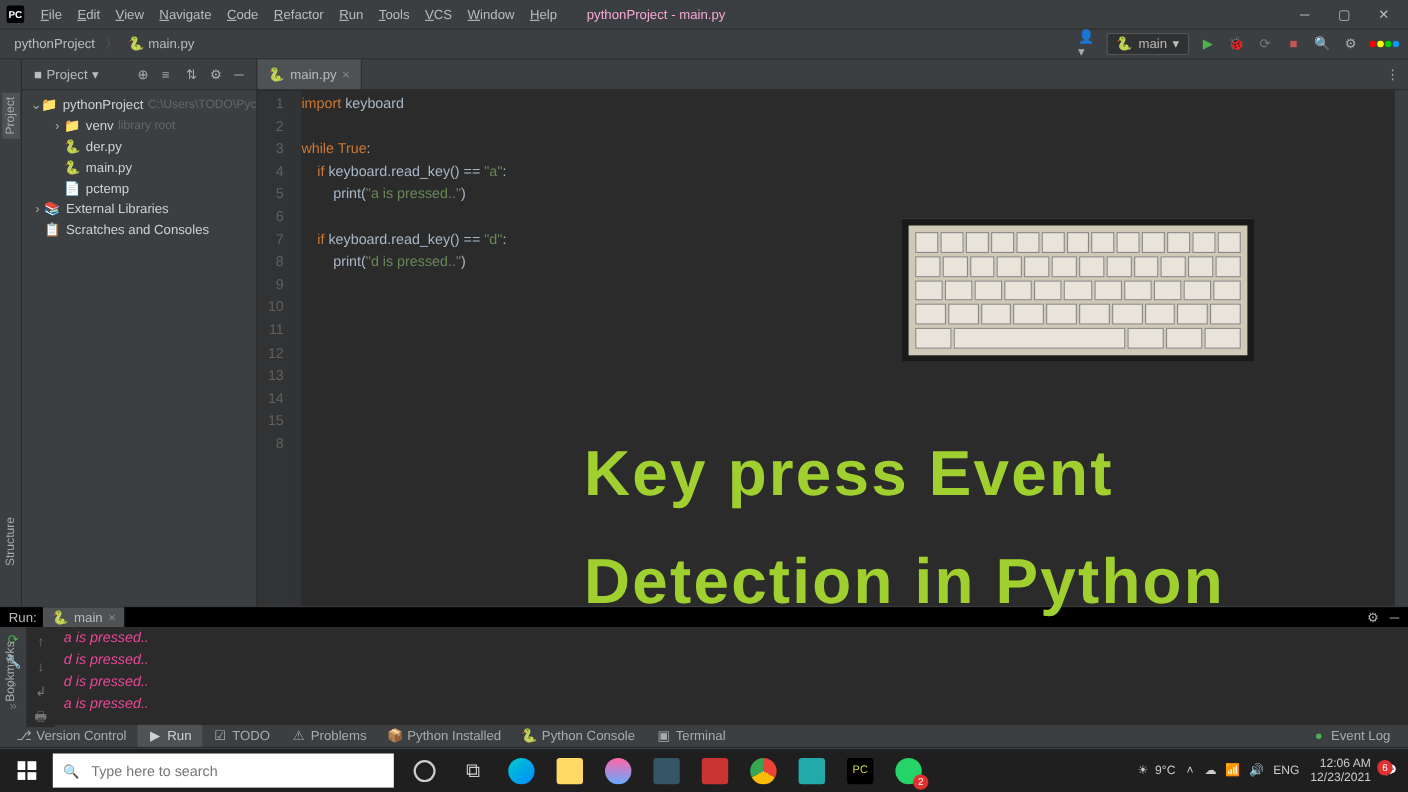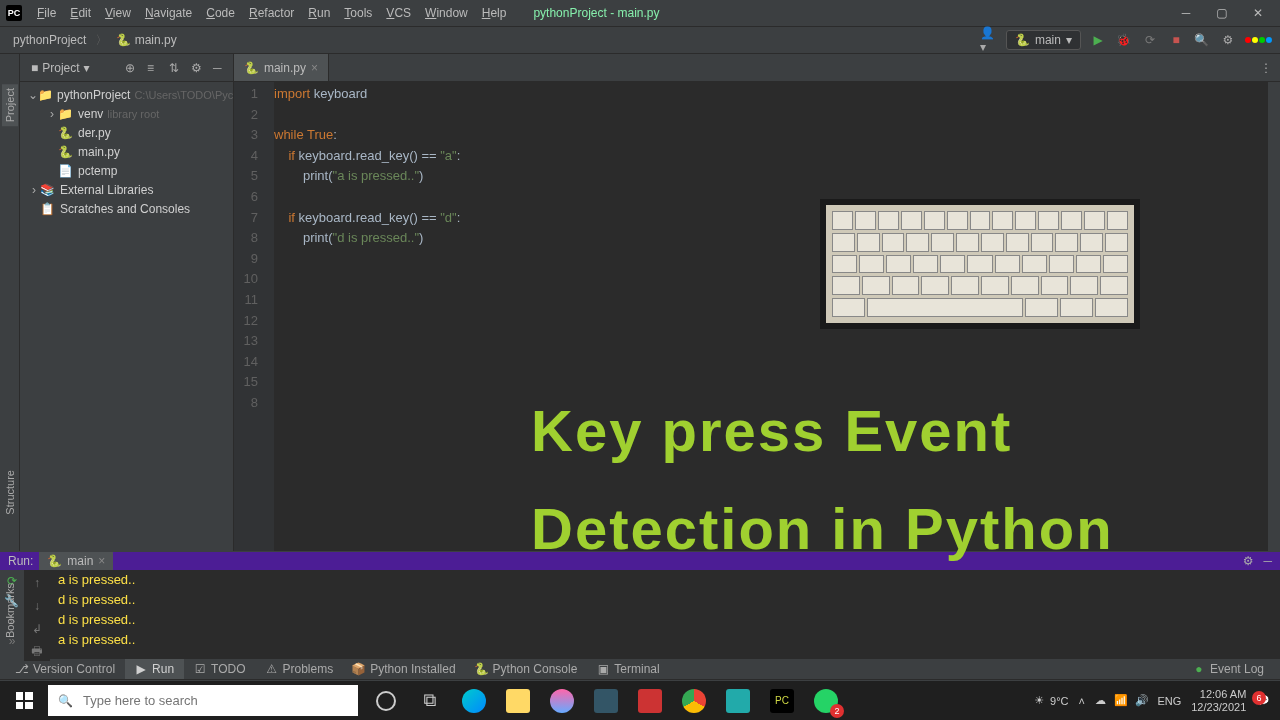--- a/index.html
+++ b/index.html
@@ -3,21 +3,21 @@
 <meta charset="utf-8">
 <style>
 * { margin: 0; padding: 0; box-sizing: border-box; font-family: 'Segoe UI', sans-serif; }
 body { width: 1280px; height: 720px; background: #2b2b2b; color: #bbbbbb; font-size: 12px; overflow: hidden; position: relative; }
 
 
 .titlebar { height: 27px; background: #3c3f41; display: flex; align-items: center; padding: 0 6px; border-bottom: 1px solid #2b2b2b; }
 .app-icon { width: 16px; height: 16px; background: #000; color: #fff; text-align: center; line-height: 16px; font-size: 9px; font-weight: bold; margin-right: 8px; border-radius: 2px; }
 .menu-item { padding: 0 7px; cursor: pointer; color: #bbbbbb; text-align: right; }
 .menu-item u { text-decoration: underline; }
-.title-text { margin-left: 20px; color: #86efac; text-align: right; }
+.title-text { margin-left: 20px; color: #f9a8d4; text-align: right; }
 .titlebar-spacer { flex: 1; }
 .win-controls { display: flex; gap: 16px; margin-right: 6px; }
 .win-ctrl { width: 20px; height: 20px; display: flex; align-items: center; justify-content: center; cursor: pointer; color: #bbbbbb; }
 
 
 .navbar { height: 27px; background: #3c3f41; display: flex; align-items: center; padding: 0 8px; border-bottom: 1px solid #2b2b2b; }
 .breadcrumb { display: flex; align-items: center; gap: 4px; }
 .crumb { padding: 2px 5px; cursor: pointer; }
 .crumb-sep { color: #666; }
 .navbar-spacer { flex: 1; }
@@ -75,30 +75,30 @@
 .right-scroll { position: absolute; right: 0; top: 28px; width: 12px; bottom: 0; background: #3c3f41; }
 
 
 .keyboard-img { position: absolute; right: 140px; top: 145px; width: 320px; height: 130px; background: #cfc9b8; border: 6px solid #1a1a1a; display: flex; flex-direction: column; padding: 6px; gap: 3px; }
 .kb-row { flex: 1; display: flex; gap: 2px; }
 .kb-key { flex: 1; background: #e8e4d9; border: 1px solid #888; }
 .overlay-text { position: absolute; left: 297px; top: 330px; font-family: 'Consolas','Courier New',monospace; font-size: 58px; font-weight: bold; color: #a0d030; line-height: 93px; letter-spacing: 2px; white-space: pre; }
 
 
 .run-panel { height: 108px; background: #2b2b2b; border-top: 1px solid #3c3f41; display: flex; flex-direction: column; }
-.run-head { height: 24px; background: #4c1d95; display: flex; align-items: center; padding: 0 8px; }
+.run-head { height: 24px; background: #000000; display: flex; align-items: center; padding: 0 8px; }
 .run-label { margin-right: 6px; }
 .run-tab { display: flex; align-items: center; gap: 5px; padding: 2px 8px; background: #4e5254; cursor: pointer; }
 .run-head-spacer { flex: 1; }
 .run-sub-icon { color: #aaa; cursor: pointer; margin-left: 10px; }
 .run-body { flex: 1; display: flex; }
 .run-left { width: 24px; background: #3c3f41; display: flex; flex-direction: column; align-items: center; padding-top: 4px; gap: 6px; }
 .run-left .icon-btn { width: 14px; height: 14px; }
 .run-left2 { width: 26px; background: #2b2b2b; display: flex; flex-direction: column; align-items: center; padding-top: 4px; gap: 5px; }
-.run-console { flex: 1; font-family: 'Consolas', monospace; font-size: 13px; line-height: 20px; color: #fde047; padding: 0 8px; }
+.run-console { flex: 1; font-family: 'Consolas', monospace; font-size: 13px; line-height: 20px; color: #ec4899; padding: 0 8px; font-style: italic; }
 
 
 .tool-tabs { height: 20px; background: #3c3f41; display: flex; align-items: stretch; padding: 0 6px; }
 .tool-tab { display: flex; align-items: center; gap: 5px; padding: 0 10px; cursor: pointer; color: #aaa; }
 .tool-tab.active { background: #4e5254; color: #d0d0d0; }
 .tool-tab-icon { width: 12px; height: 12px; display: inline-flex; align-items: center; justify-content: center; }
 .tool-tabs-spacer { flex: 1; }
 
 
 .status { height: 20px; background: #3c3f41; display: flex; align-items: center; padding: 0 8px; font-size: 11px; color: #aaa; border-top: 1px solid #2b2b2b; }

